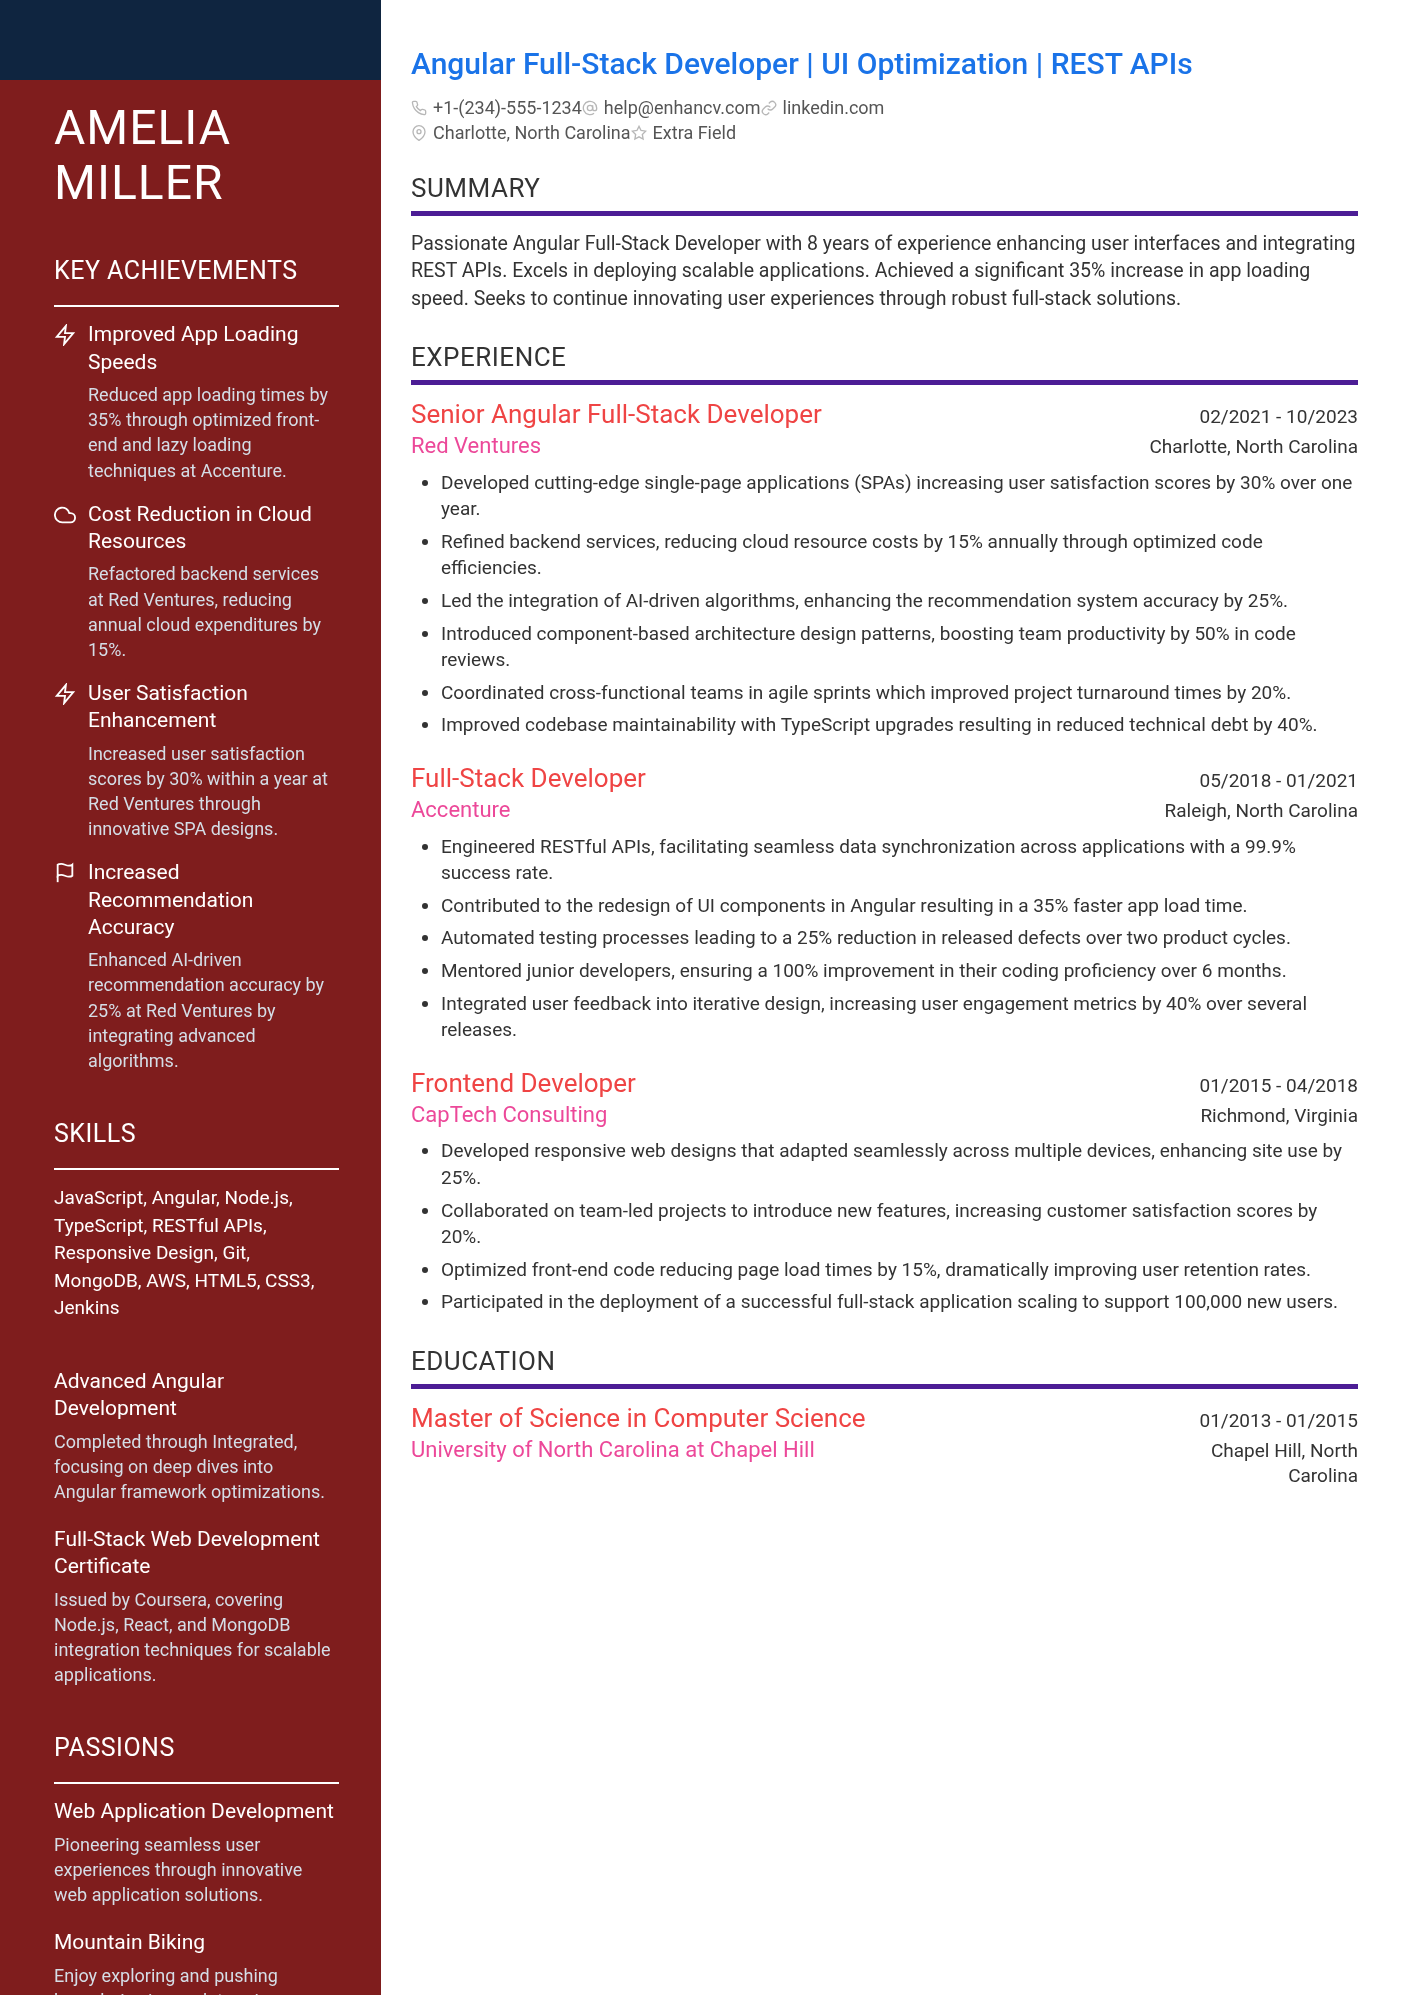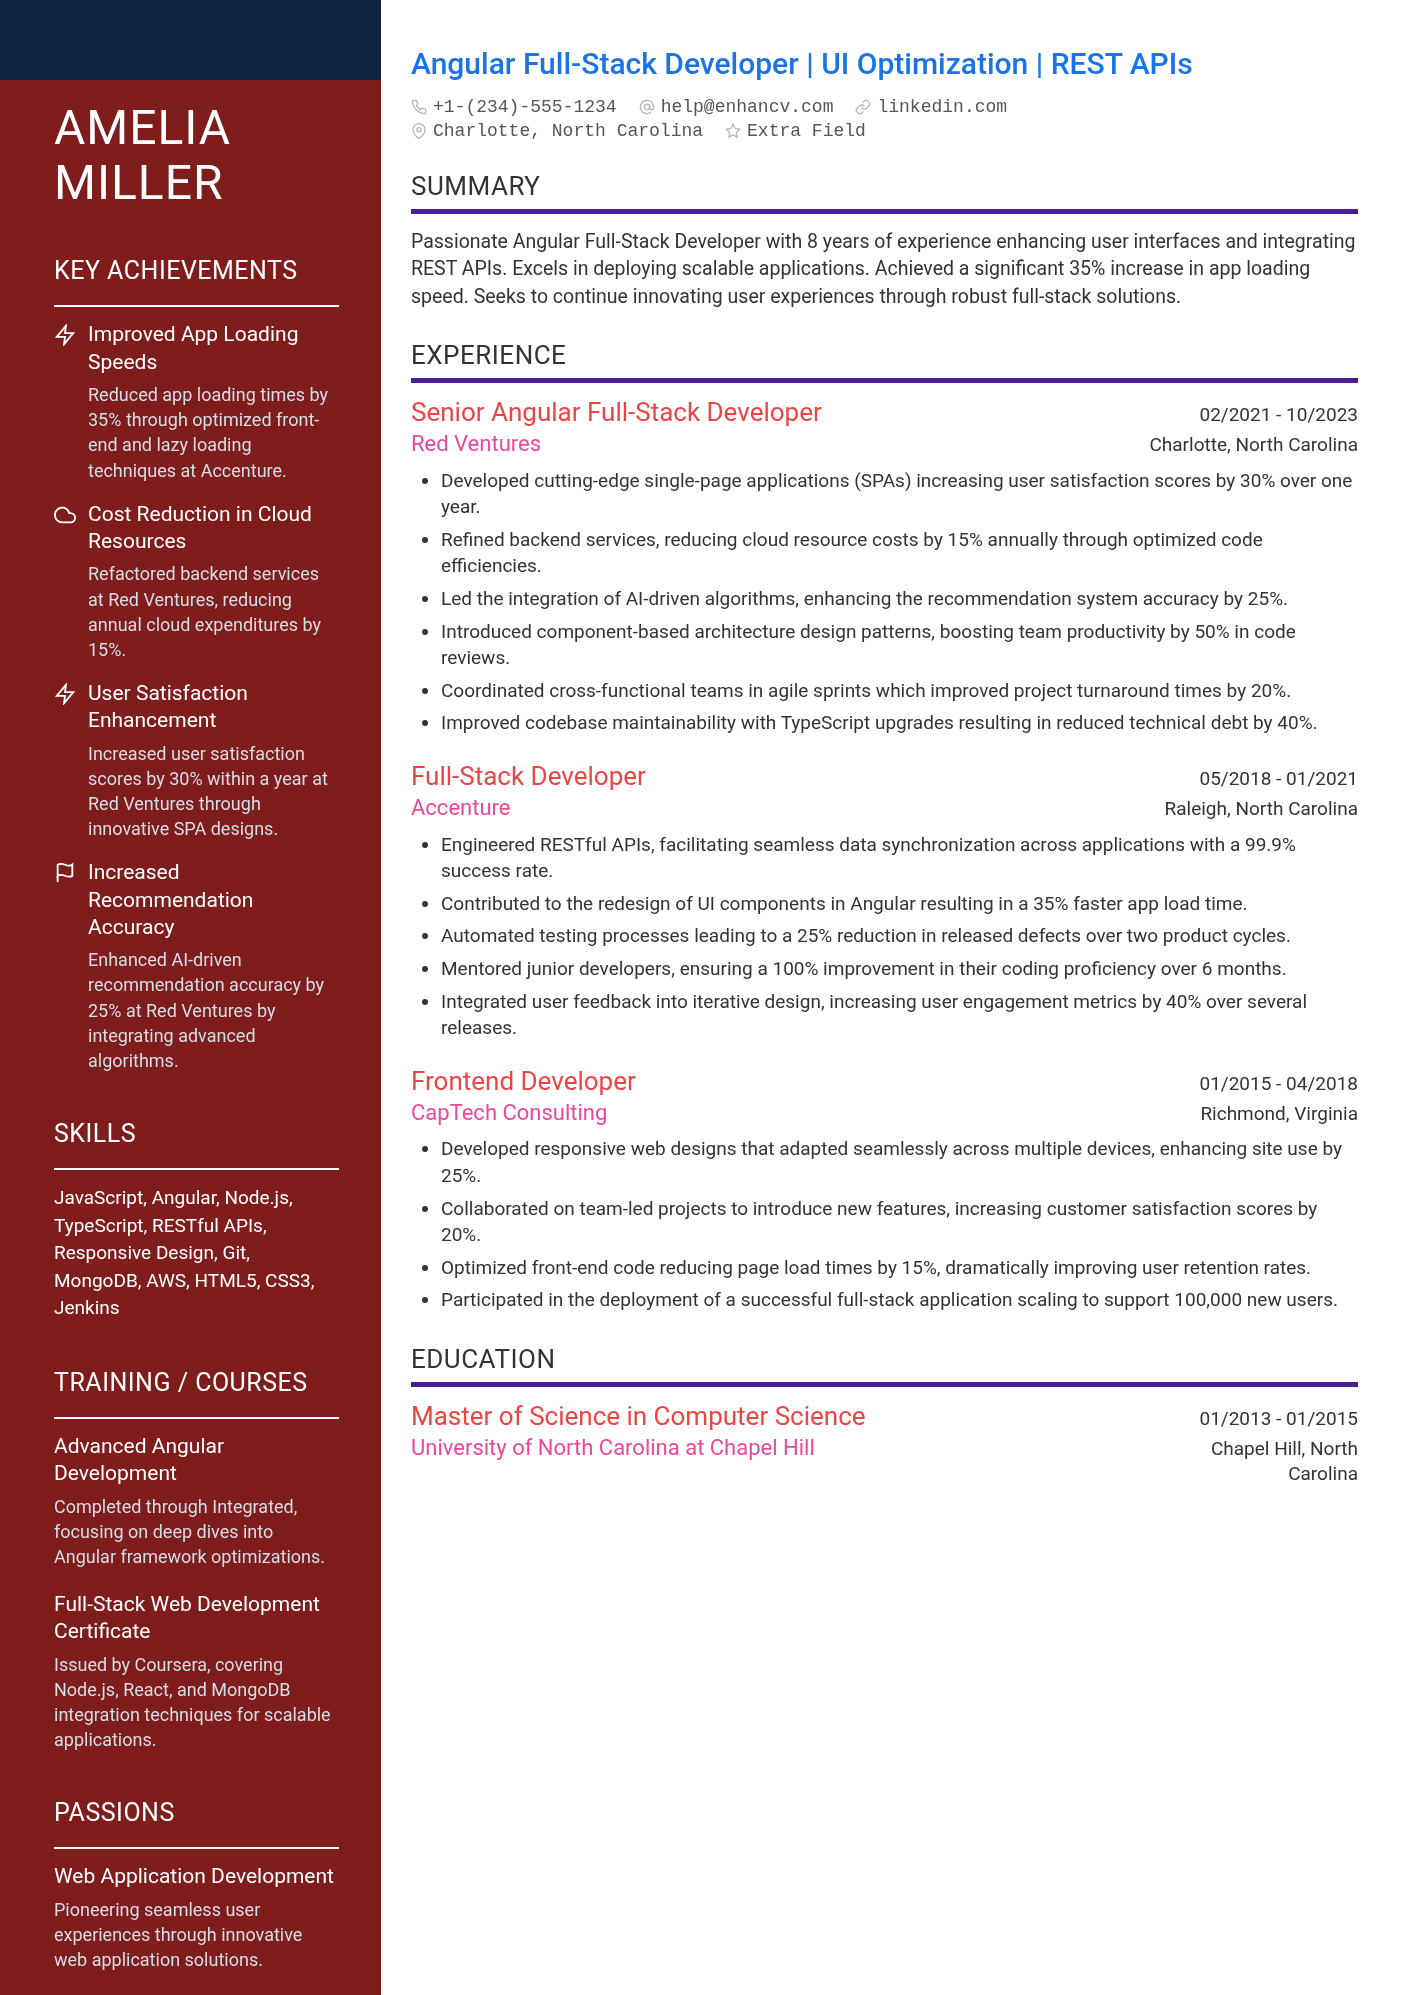--- a/index.html
+++ b/index.html
@@ -13,21 +13,21 @@
 .sb-heading { font-size: 25px; font-weight: 400; letter-spacing: 0.5px; padding-bottom: 20px; border-bottom: 2px solid #fff; margin-bottom: 14px; }
 .achievement { display: flex; gap: 12px; margin-bottom: 18px; }
 .ach-icon { flex-shrink: 0; width: 22px; height: 22px; margin-top: 3px; }
 .ach-title { font-size: 21px; line-height: 1.3; margin-bottom: 6px; }
 .ach-desc { font-size: 18px; line-height: 1.4; color: #d5dde6; }
 .sb-text { font-size: 19px; line-height: 1.45; }
 .course { margin-bottom: 22px; }
 .course-title { font-size: 21px; line-height: 1.3; margin-bottom: 6px; }
 .course-desc { font-size: 18px; line-height: 1.4; color: #d5dde6; }
 .tagline { font-size: 30px; font-weight: 500; color: #1a73e8; line-height: 1.3; margin-bottom: 14px; }
-.contact-row { display: flex; flex-wrap: wrap; gap: 22px; margin-bottom: 4px; font-size: 18px; color: #555; align-items: center; font-family: Liberation Mono, monospace; }
+.contact-row { display: flex; flex-wrap: wrap; margin-bottom: 4px; font-size: 18px; color: #555; align-items: center; }
 .contact-item { display: flex; align-items: center; gap: 6px; }
 .contact-icon { width: 16px; height: 16px; opacity: 0.6; }
 .main-heading { font-size: 26px; font-weight: 400; color: #333; letter-spacing: 0.5px; padding-bottom: 8px; border-bottom: 5px solid #4c1d95; margin-bottom: 14px; margin-top: 30px; }
 .summary-text { font-size: 19.5px; line-height: 1.4; color: #333; }
 .job { margin-bottom: 24px; }
 .job-header { display: flex; justify-content: space-between; align-items: baseline; }
 .job-title { font-size: 26px; color: #ef4444; }
 .job-dates { font-size: 19px; color: #333; white-space: nowrap; }
 .job-subheader { display: flex; justify-content: space-between; align-items: baseline; margin-top: 4px; margin-bottom: 10px; }
 .company { font-size: 22px; color: #ec4899; }
@@ -93,21 +93,20 @@
           </div>
         </div>
     </div>
 
     <div class="sb-section">
       <h2 class="sb-heading">SKILLS</h2>
       <p class="sb-text">JavaScript, Angular, Node.js, TypeScript, RESTful APIs, Responsive Design, Git, MongoDB, AWS, HTML5, CSS3, Jenkins</p>
     </div>
 
     <div class="sb-section">
-      <h2 class="sb-heading">TRAINING / COURSES</h2>
       <div id="courses-list">
           <div class="course">
     <div class="course-title">Advanced Angular Development</div>
     <div class="course-desc">Completed through Integrated, focusing on deep dives into Angular framework optimizations.</div>
           </div>
           <div class="course">
     <div class="course-title">Full-Stack Web Development Certificate</div>
     <div class="course-desc">Issued by Coursera, covering Node.js, React, and MongoDB integration techniques for scalable applications.</div>
           </div>
         </div>

